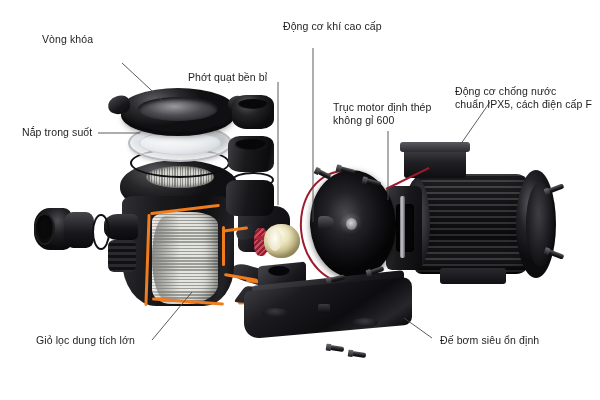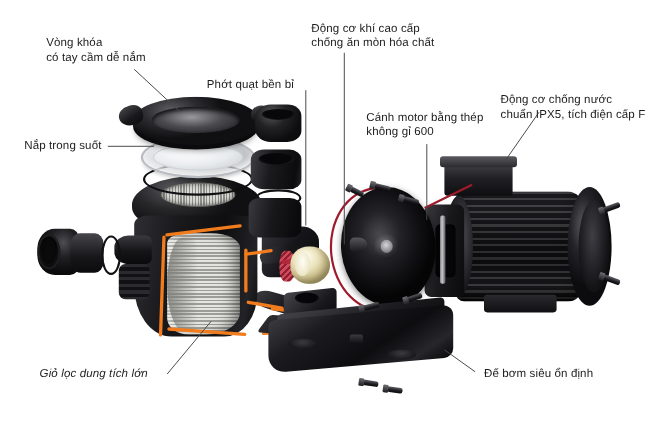--- a/index.html
+++ b/index.html
@@ -452,47 +452,45 @@
       <line x1="490" y1="102" x2="458" y2="148"></line>
 
       <line x1="152" y1="340" x2="192" y2="292"></line>
 
       <line x1="432" y1="338" x2="404" y2="318"></line>
     </g>
   </svg>
 
   <div class="label" style="left:14px;top:33px;margin-left:28px;">
     <div>Vòng khóa</div>
-    <div>có tay cầm dễ nắm</div>
   </div>
 
   <div class="label" style="left:22px;top:126px;">
     <div>Nắp trong suốt</div>
   </div>
 
   <div class="label" style="left:188px;top:71px;">
     <div>Phớt quạt bền bỉ</div>
   </div>
 
   <div class="label" style="left:283px;top:20px;">
     <div>Động cơ khí cao cấp</div>
-    <div>chống ăn mòn hóa chất</div>
   </div>
 
   <div class="label" style="left:333px;top:101px;">
-    <div>Cánh motor bằng thép</div>
+    <div>Trục motor định thép</div>
     <div>không gỉ 600</div>
   </div>
 
   <div class="label" style="left:455px;top:85px;">
     <div>Động cơ chống nước</div>
-    <div>chuẩn IPX5, tích điện cấp F</div>
-  </div>
-
-  <div class="label" style="left:36px;top:334px;font-style:italic;">
+    <div>chuẩn IPX5, cách điện cấp F</div>
+  </div>
+
+  <div class="label" style="left:36px;top:334px;">
     <div>Giỏ lọc dung tích lớn</div>
   </div>
 
   <div class="label" style="left:440px;top:334px;">
     <div>Đế bơm siêu ổn định</div>
   </div>
 
 </div>
 
 </body></html>

